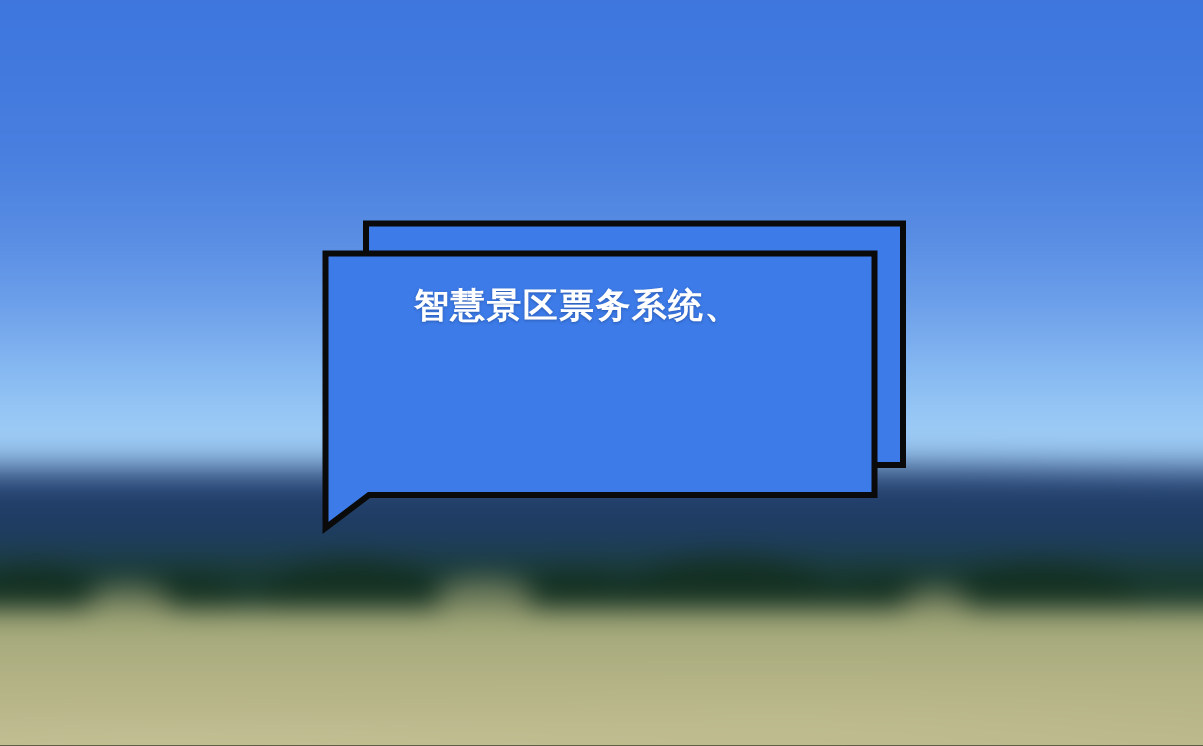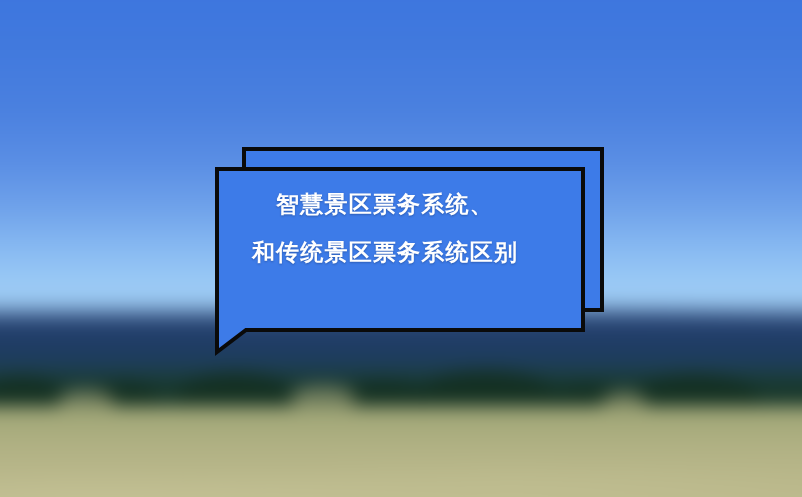--- a/index.html
+++ b/index.html
@@ -200,16 +200,15 @@
     <svg width="802" height="497" viewBox="0 0 802 497">
 
       <rect x="244" y="149" width="358" height="161" fill="#3d7be8" stroke="#0a0a0a" stroke-width="4"></rect>
 
       <path d="M 217 169 L 583 169 L 583 330 L 246 330 L 217 352 Z" fill="#3d7be8" stroke="#0a0a0a" stroke-width="4" stroke-linejoin="miter"></path>
     </svg>
   </div>
 
   <div class="bubble-text">
     <span class="bubble-line">智慧景区票务系统、</span>
-    <span class="bubble-line">和传统景区票务系统区别</span>
   </div>
 
 </div>
 
 </body></html>

